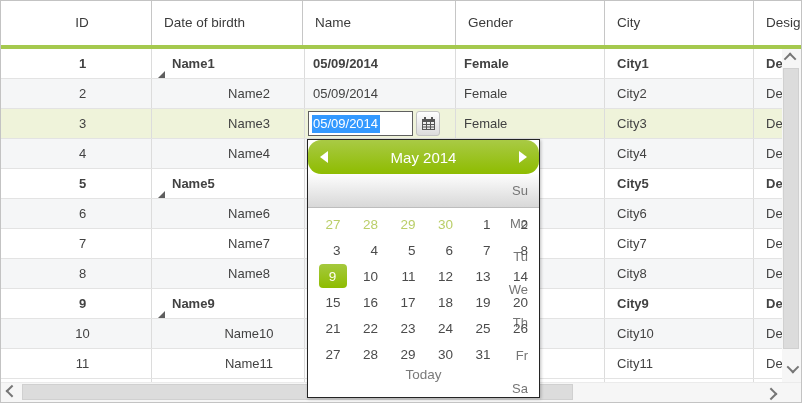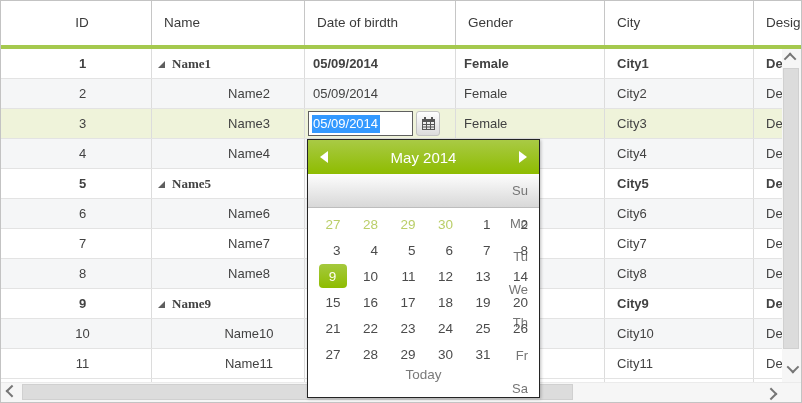--- a/index.html
+++ b/index.html
@@ -20,35 +20,35 @@
   .g-body{position:absolute;top:48px;left:0;right:0;height:334px;overflow:hidden;background:#fff;}
   .trow{display:flex;height:30px;box-sizing:border-box;border-bottom:1px solid #e3e3e3;background:#fff;}
   .trow.alt{background:var(--alt-bg,#f5f6f7);}
   .trow.edit{background:var(--edit-bg,#eff3da);}
   .trow.b{font-weight:bold;}
   .tcell{box-sizing:border-box;border-right:1px solid #dcdcdc;padding-left:12px;line-height:29px;
          white-space:nowrap;overflow:hidden;}
   .idc{padding-left:13px;}
   .datec,.genderc{padding-left:8px;}
   .namec.child{padding-left:42px;text-align:center;}
-  .namec.parent{padding-left:6px;display:flex;align-items:center;font-family:Liberation Serif, serif;}
+  .namec.parent{padding-left:6px;display:flex;align-items:flex-end;}
   .tri{width:0;height:0;border-bottom:7px solid #5f5f5f;border-left:7px solid transparent;margin:2px 7px 0 0;flex:0 0 auto;}
   .stub .tcell{border-bottom:none;}
   
   .editorc{padding:0 0 0 3px;display:flex;align-items:center;}
   .dinput{width:105px;height:25px;box-sizing:border-box;border:1px solid #5f5f5f;background:#fff;
           display:inline-flex;align-items:center;padding-left:3px;overflow:hidden;}
   .dsel{background:var(--sel-blue,#3399ff);color:#fff;padding:1px 2px 2px 1px;line-height:normal;}
   .dbtn{width:24px;height:25px;box-sizing:border-box;margin-left:3px;border:1px solid #c2c2c2;border-radius:3px;
         background:linear-gradient(#fefefe,#dcdcdc);display:inline-flex;align-items:center;justify-content:center;flex:0 0 auto;}
   
   .cal{position:absolute;left:306px;top:138px;width:233px;box-sizing:border-box;border:1px solid #242424;
        background:#fff;z-index:5;box-shadow:1px 1px 3px rgba(0,0,0,.25);}
   .cal-h{height:34px;background:linear-gradient(var(--green-light,#a9ca45),var(--green,#8ebc00));
-         display:flex;align-items:center;padding:0 12px;}
+         display:flex;align-items:center;padding:0 12px;border-radius:13px;}
   .cal-title{flex:1;text-align:center;color:#fff;font-size:15px;}
   .arr-l{width:0;height:0;border-top:6px solid transparent;border-bottom:6px solid transparent;border-right:8px solid #fff;}
   .arr-r{width:0;height:0;border-top:6px solid transparent;border-bottom:6px solid transparent;border-left:8px solid #fff;}
   .cal-w{display:flex;height:34px;box-sizing:border-box;background:linear-gradient(#fdfdfd,#d8d8d8);
          border-bottom:1px solid #bdbdbd;padding:0 3px;flex-direction:column;}
   .wcell{flex:1;text-align:right;padding-right:8px;line-height:33px;color:#757575;}
   .cal-g{display:grid;grid-template-columns:repeat(6,1fr);padding:3px 3px 0;}
   .dcell{height:26px;display:flex;align-items:center;justify-content:flex-end;padding-right:8px;
          font-size:13.5px;color:#4b4b4b;box-sizing:border-box;}
   .dcell.other{color:var(--other-month,#bace68);}
@@ -73,22 +73,22 @@
   .chv.left{transform:rotate(-45deg) translate(2px,0);}
   .chv.right{transform:rotate(135deg) translate(2px,0);}
 </style>
 </head>
 <body>
 
 <div class="stage">
 
   <div class="g-header">
       <div class="hcell c0">ID</div>
+      <div class="hcell c2">Date of birdth</div>
       <div class="hcell c1">Name</div>
-      <div class="hcell c2">Date of birdth</div>
       <div class="hcell c3">Gender</div>
       <div class="hcell c4">City</div>
       <div class="hcell c5">Designation</div>
     </div>
 
   <div class="g-body">
       <div class="trow b">
         <div class="tcell c0 idc">1</div>
         <div class="tcell c1 namec parent">
           <span class="tri"></span>

